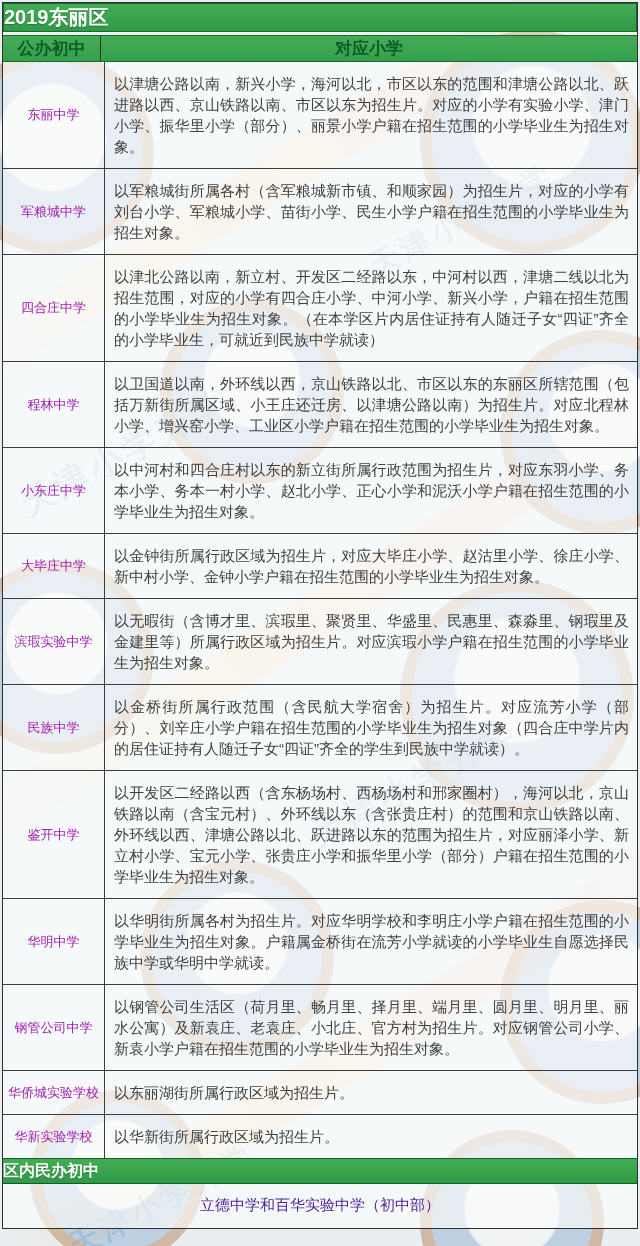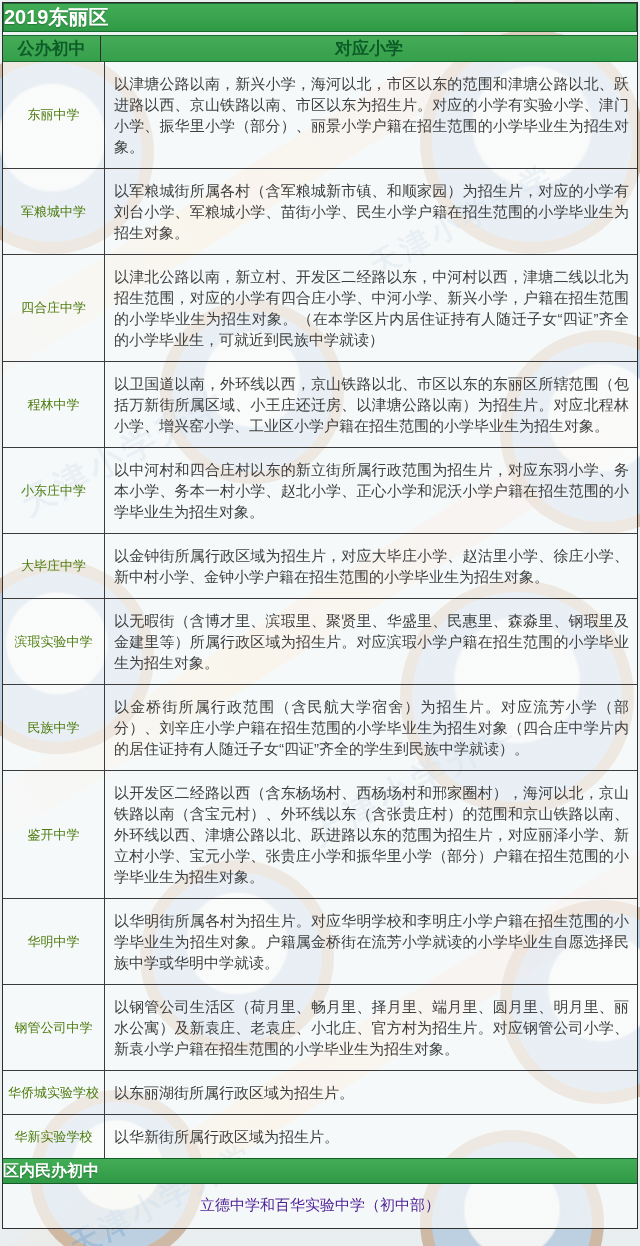--- a/index.html
+++ b/index.html
@@ -59,21 +59,21 @@
   .row{
     display:flex;
     border-top:1px solid #3c3c3c;
     background:rgba(255,255,255,.52);
   }
   .row:first-child{border-top:none;}
   .cell-school{
     width:97px;flex:0 0 97px;
     border-right:1px solid #3c3c3c;
     display:flex;align-items:center;justify-content:center;
-    font-size:13px;color:#4d7c0f;
+    font-size:13px;color:#a21caf;
     text-align:center;
     padding:4px 2px;
     white-space:nowrap;
   }
   .cell-desc{
     flex:1;
     font-size:15px;line-height:21px;color:#3f3f3f;
     padding:11px 8px 11px 9px;
     text-align:justify;
   }

